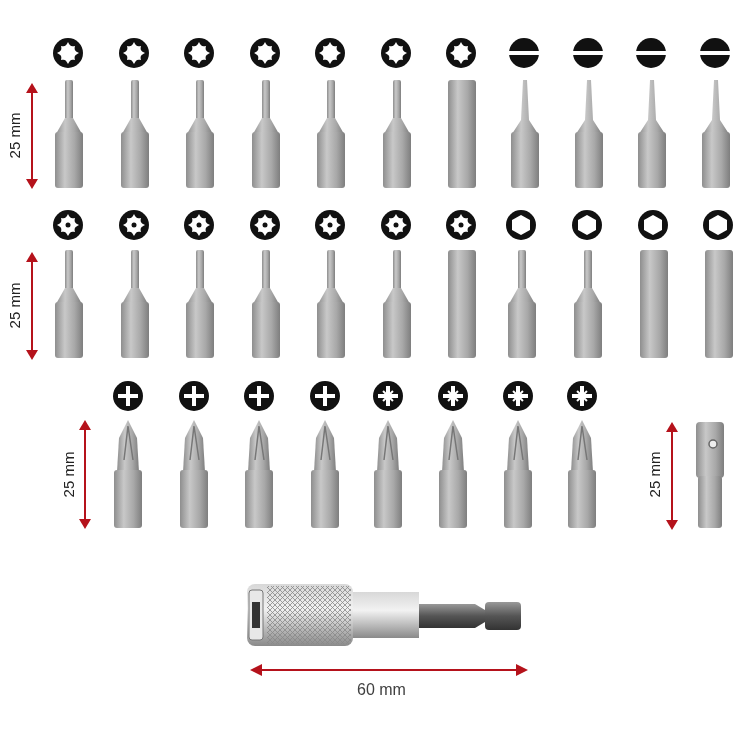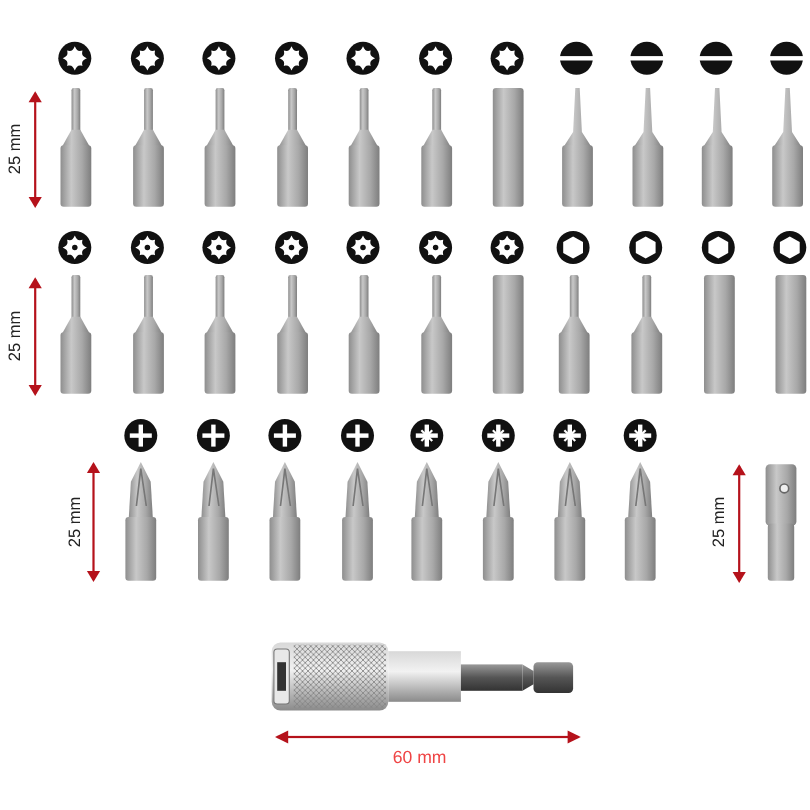--- a/index.html
+++ b/index.html
@@ -9,21 +9,21 @@
   .bit{position:absolute;}
   .dim-v{position:absolute;width:2px;background:#b5121b;}
   .dim-v:before,.dim-v:after{content:"";position:absolute;left:-5px;border-left:6px solid transparent;border-right:6px solid transparent;}
   .dim-v:before{top:-2px;border-bottom:10px solid #b5121b;}
   .dim-v:after{bottom:-2px;border-top:10px solid #b5121b;}
   .dim-h{position:absolute;height:2px;background:#b5121b;}
   .dim-h:before,.dim-h:after{content:"";position:absolute;top:-5px;border-top:6px solid transparent;border-bottom:6px solid transparent;}
   .dim-h:before{left:-2px;border-right:12px solid #b5121b;}
   .dim-h:after{right:-2px;border-left:12px solid #b5121b;}
   .vlabel{position:absolute;font-size:15px;color:#222;transform:rotate(-90deg);transform-origin:center;white-space:nowrap;}
-  .hlabel{position:absolute;font-size:16px;color:#ef4444;white-space:nowrap;}
+  .hlabel{position:absolute;font-size:16px;color:#404040;white-space:nowrap;}
 </style>
 </head>
 <body>
 
 <svg width="0" height="0" style="position:absolute">
   <defs>
     <symbol id="sym-torx" viewBox="0 0 32 32">
       <circle cx="16" cy="16" r="15" fill="#111"></circle>
       <path fill="#fff" d="M16 5 C18 9 19 10 23 9 C22 13 23 14 27 16 C23 18 22 19 23 23 C19 22 18 23 16 27 C14 23 13 22 9 23 C10 19 9 18 5 16 C9 14 10 13 9 9 C13 10 14 9 16 5Z"></path>
     </symbol>

